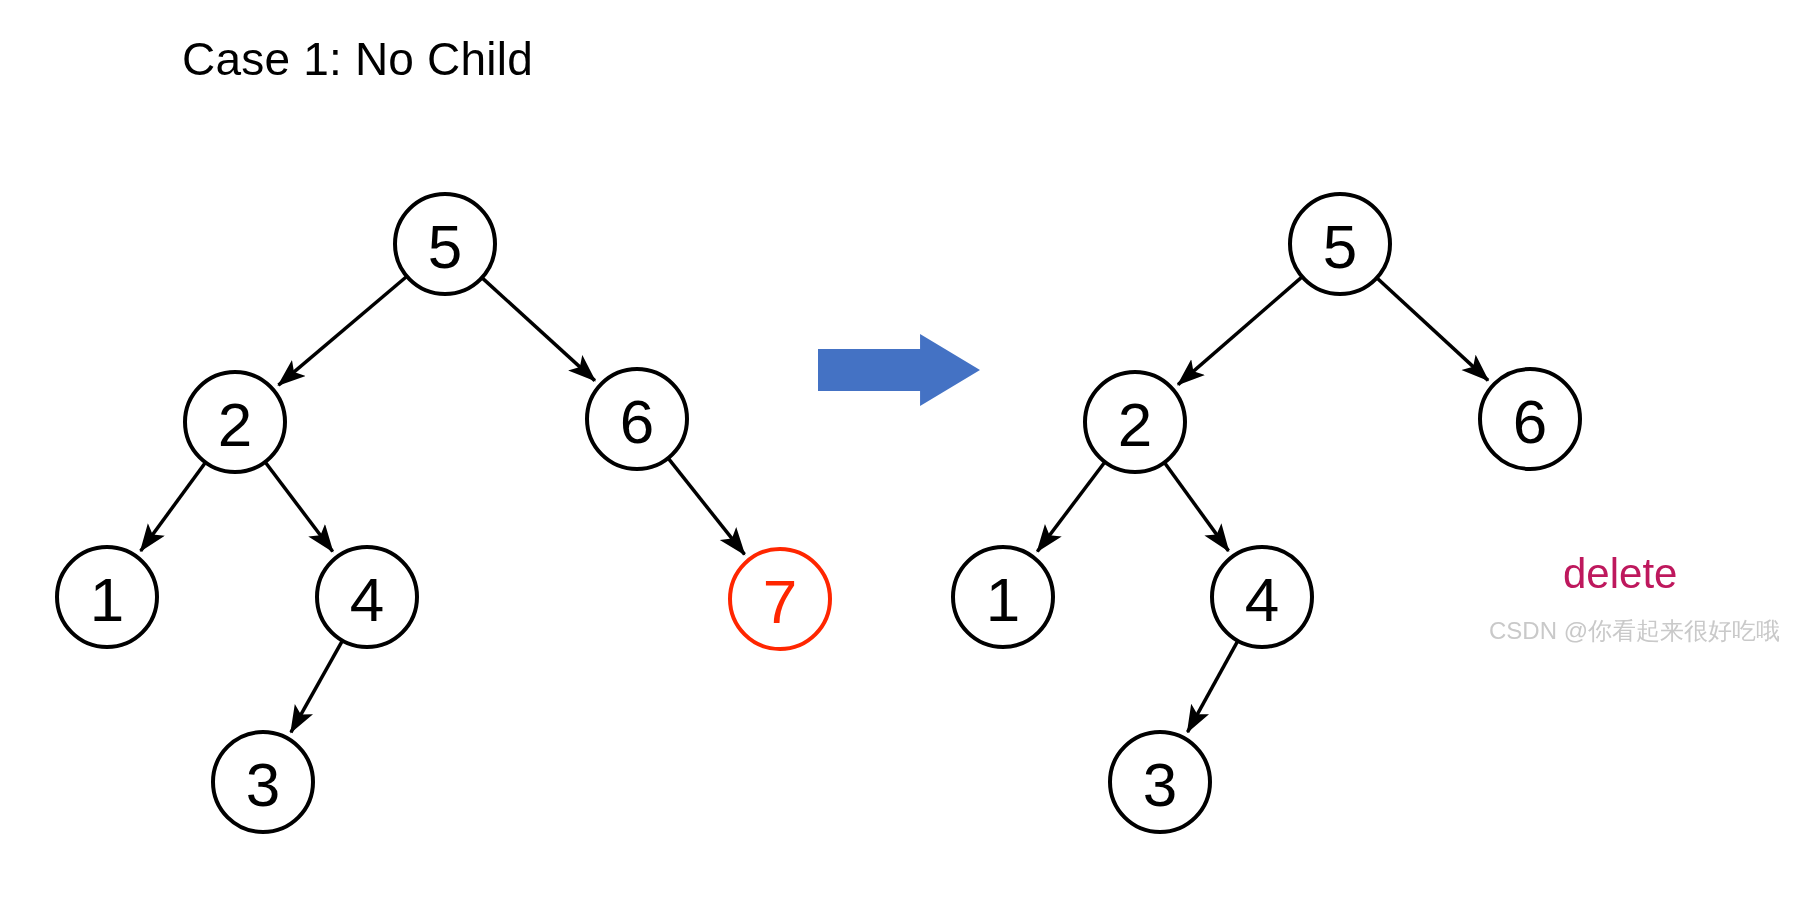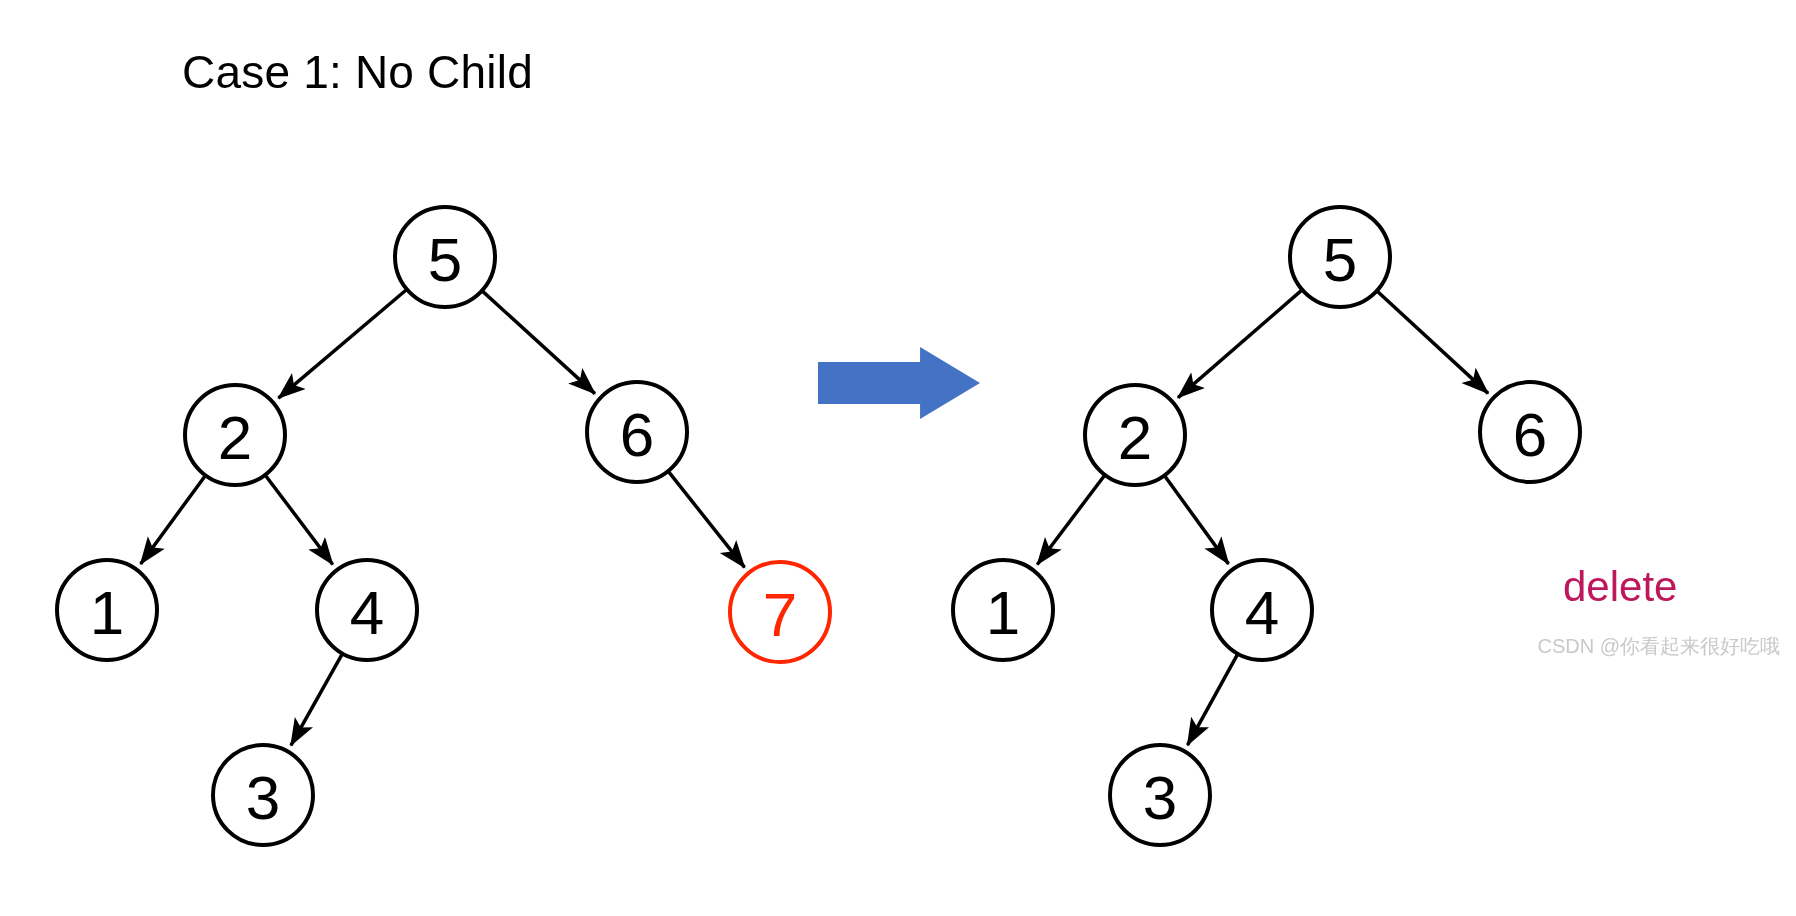--- a/index.html
+++ b/index.html
@@ -10,21 +10,21 @@
   body {
     width: 1796px;
     height: 916px;
     position: relative;
     overflow: hidden;
     font-family: "Liberation Sans", sans-serif;
     background: #ffffff;
   }
   #stage {
     position: absolute;
-    left: 0; top: 17px;
+    left: 0; top: 4px;
     width: 1796px;
     height: 653px;
   }
   .title {
     position: absolute;
     left: 182px;
     top: 28px;
     font-size: 46px;
     color: #000000;
     font-family: "Liberation Sans", sans-serif;
@@ -37,21 +37,21 @@
     top: 546px;
     font-size: 42px;
     color: #be185d;
     font-family: "Liberation Sans", sans-serif;
     white-space: nowrap;
   }
   .watermark {
     position: absolute;
     right: 16px;
     bottom: 10px;
-    font-size: 20px;
+    font-size: 24px;
     color: #c9c9c9;
     font-family: "Liberation Sans", sans-serif;
     white-space: nowrap;
   }
   svg.canvas {
     position: absolute;
     left: 0; top: 0;
     width: 1796px;
     height: 916px;
   }

